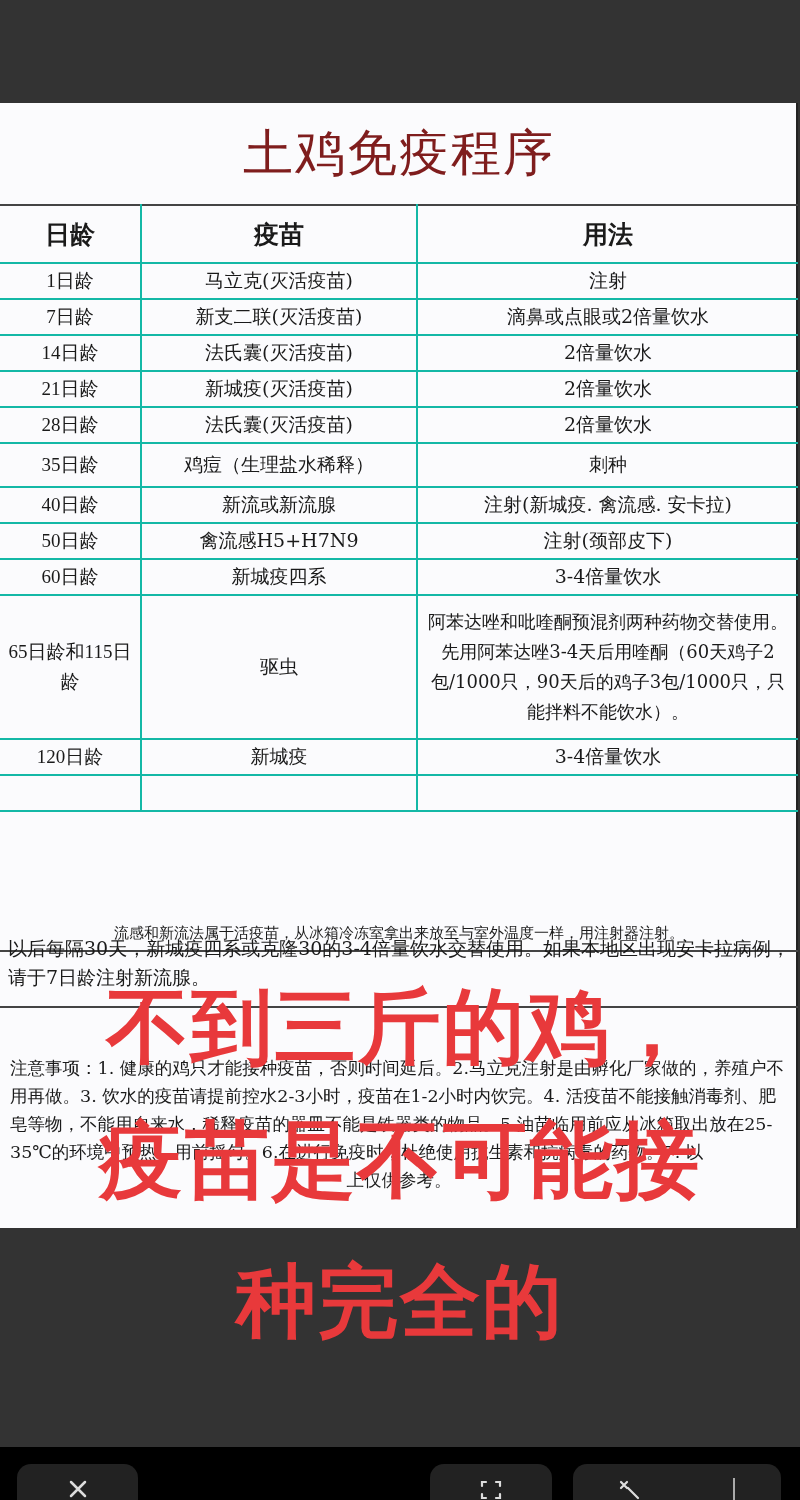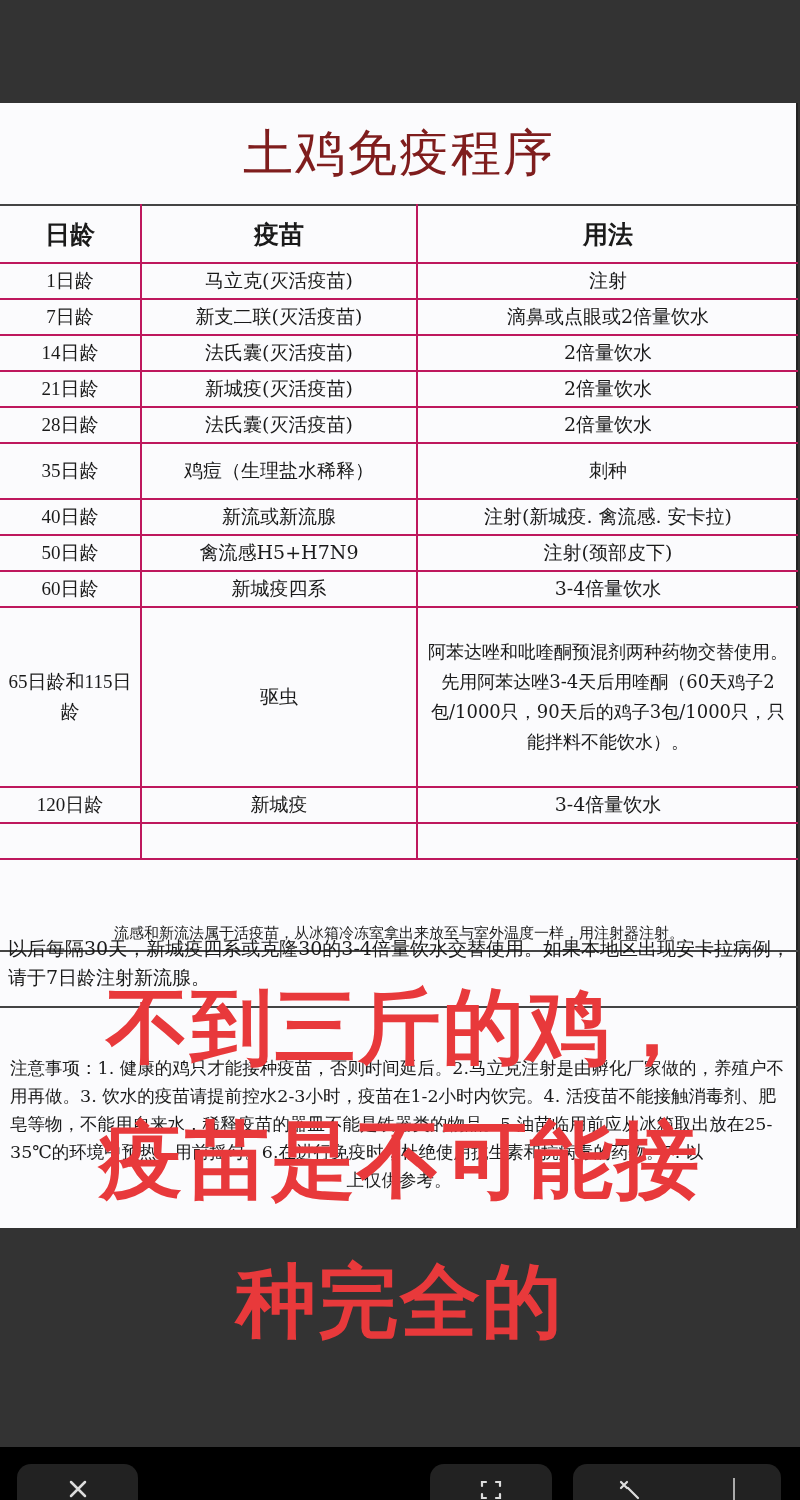--- a/index.html
+++ b/index.html
@@ -6,24 +6,24 @@
     html, body { width: 800px; height: 1500px; overflow: hidden; }
     body { background: #000; position: relative; font-family: "DejaVu Serif", "Liberation Serif", serif; }
 
     .viewer { position: absolute; left: 0; top: 0; width: 800px; height: 1447px; background: #333333; }
 
     .doc { position: absolute; left: 0; top: 103px; width: 798px; height: 1125px; background: #fbfbfd; border-right: 2px solid #222; }
 
     .doc-title { position: absolute; left: 0; top: 0; width: 798px; height: 101px; display: flex; align-items: center; justify-content: center; font-size: 50px; color: #7f1d1d; letter-spacing: 2px; font-family: "DejaVu Sans", "Liberation Sans", sans-serif; }
 
     table.sched { position: absolute; left: 0; top: 101px; width: 798px; border-collapse: collapse; table-layout: fixed; color: #1a1a1a; }
-    table.sched td, table.sched th { border: 2px solid #be185d; text-align: center; vertical-align: middle; font-size: 19px; font-weight: normal; padding: 0 4px; }
+    table.sched td, table.sched th { border: 2px solid #14b8a6; text-align: center; vertical-align: middle; font-size: 19px; font-weight: normal; padding: 0 4px; }
     table.sched th { height: 58px; font-size: 25px; font-weight: bold; font-family: "DejaVu Sans", "Liberation Sans", sans-serif; }
     table.sched td { height: 36px; }
-    table.sched tr.tall td { height: 180px; }
+    table.sched tr.tall td { height: 144px; }
     table.sched td.long { text-align: center; font-size: 18px; line-height: 30px; padding: 0 6px; }
     table.sched tr:first-child th { border-top: 2px solid #444; }
     table.sched td:first-child, table.sched th:first-child { border-left: none; font-family: Liberation Serif, serif; }
     table.sched td:last-child, table.sched th:last-child { border-right: none; }
 
     .note-row { position: absolute; left: 0; width: 798px; border-bottom: 2px solid #444; color: #1a1a1a; }
     .note-live { top: 781px; height: 36px; font-size: 15px; display: flex; align-items: center; justify-content: center; margin-top: 32px; }
     .note-follow { top: 817px; height: 88px; font-size: 19px; line-height: 29px; padding: 14px 8px 0 8px; text-align: left; }
     .note-precaution { top: 931px; height: 220px; font-size: 17.5px; line-height: 28px; padding: 20px 10px 0 10px; border-bottom: none; text-align: left; }
     .note-precaution .last-line { display: block; text-align: center; }
@@ -78,21 +78,21 @@
         <td>21日龄</td>
         <td>新城疫(灭活疫苗)</td>
         <td>2倍量饮水</td>
       </tr>
       <tr>
         <td>28日龄</td>
         <td>法氏囊(灭活疫苗)</td>
         <td>2倍量饮水</td>
       </tr>
       <tr>
-        <td style="height:56px">35日龄</td>
+        <td style="height:44px">35日龄</td>
         <td>鸡痘（生理盐水稀释）</td>
         <td>刺种</td>
       </tr>
       <tr>
         <td>40日龄</td>
         <td>新流或新流腺</td>
         <td>注射(新城疫. 禽流感. 安卡拉)</td>
       </tr>
       <tr>
         <td>50日龄</td>

